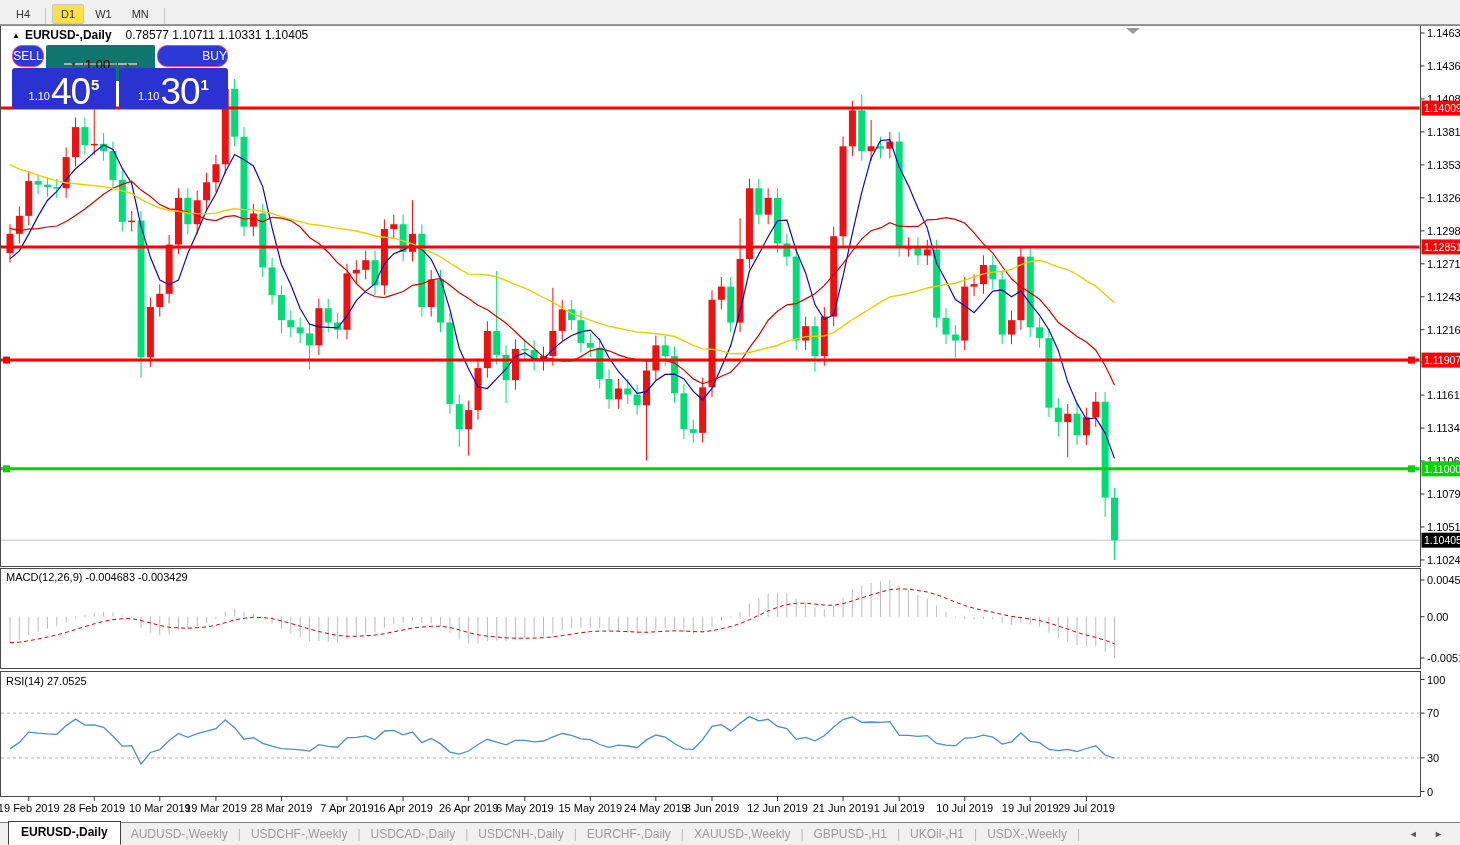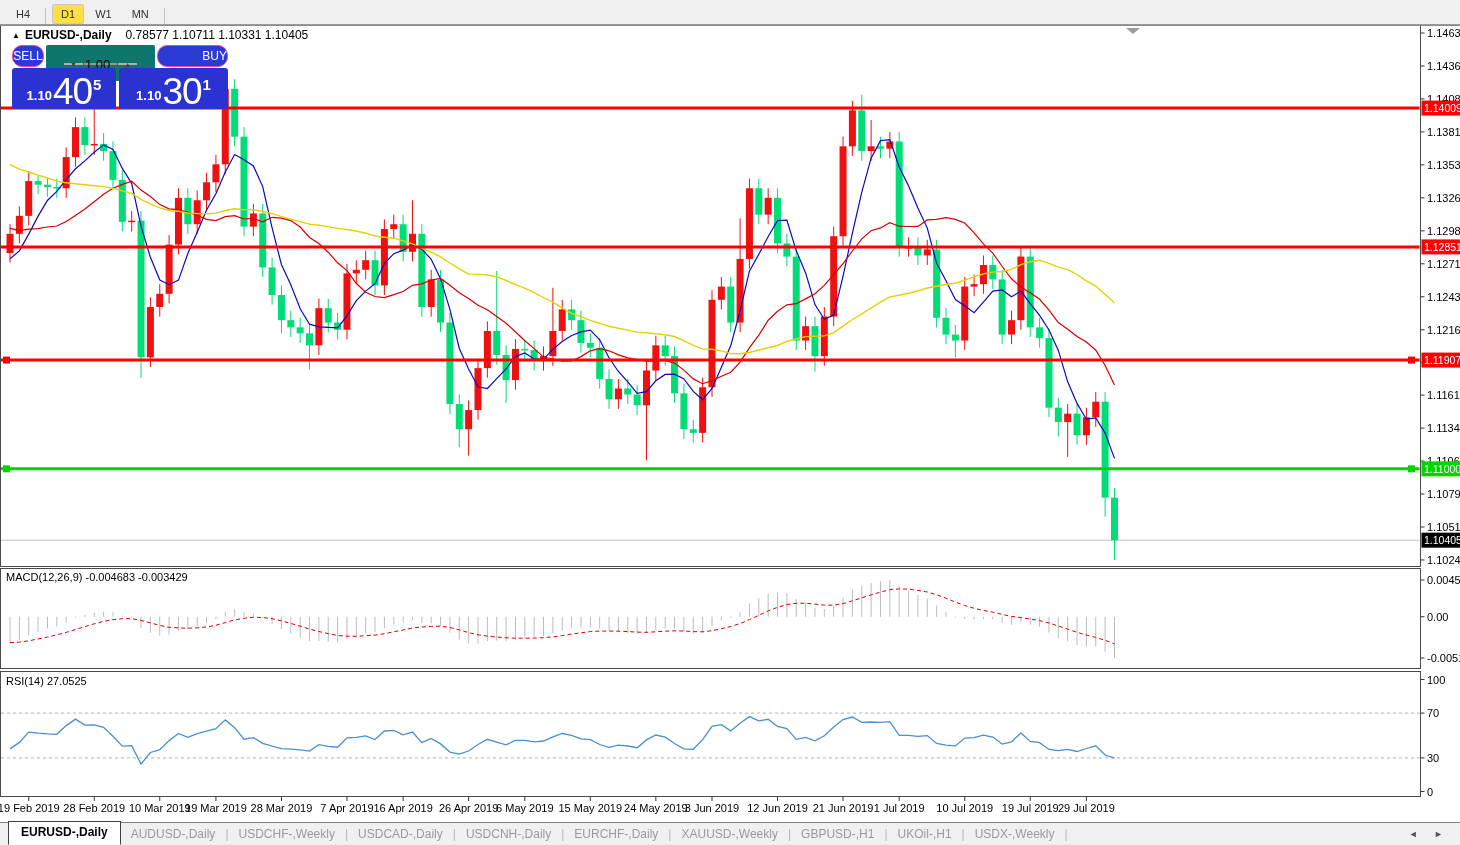--- a/index.html
+++ b/index.html
@@ -25,21 +25,21 @@
   .buy-btn{flex:1;padding-left:44px;}
   .spinner{width:136px;background:#0f766e;display:flex;align-items:stretch;padding:18px;gap:1px;margin:0 2px;border-radius:2px;box-sizing:border-box;}
   .spin-btn{width:17px;background:#e9e7e3;border:1px solid #b3afa7;font-size:7px;color:#345;
     display:flex;align-items:center;justify-content:center;}
   .vol{flex:1;background:#fff;border:1px solid #9a958c;font-size:13px;color:#000;
     display:flex;align-items:center;justify-content:flex-end;padding-right:6px;}
   .tp-row2{display:flex;height:41px;margin-top:1px;}
   .pbox{background:#2a33d2;border-radius:3px;color:#fff;display:flex;align-items:flex-end;justify-content:center;padding-bottom:2px;}
   .pbox.sell{width:104px;margin-right:3px;}
   .pbox.buy{flex:1;}
-  .psm{font-size:13px;font-weight:bold;line-height:1;margin:0 1px 5px 0;text-align:right;}
+  .psm{font-size:11px;font-weight:normal;line-height:1;margin:0 1px 5px 0;text-align:right;}
   .pbig{font-size:37px;line-height:.85;font-weight:400;letter-spacing:-1px;}
   .psup{font-size:15px;font-weight:bold;line-height:1;margin:0 0 15px 1px;}
   
   .tabbar{position:absolute;left:0;top:822px;width:1460px;height:23px;background:#f0f0f0;
     border-top:1px solid #808080;display:flex;align-items:center;box-sizing:border-box;z-index:6;font-size:12px;padding-left:8px;}
   .tab{color:#9a9a9a;padding:2px 10px;white-space:nowrap;}
   .tab.active{background:#fff;border:1px solid #404040;border-bottom:1px solid #fff;color:#000;
     font-weight:bold;margin-top:-3px;padding:3px 12px 5px;}
   .tab-sep{color:#b8b8b8;}
   .tab-arrows{margin-left:auto;color:#555;font-size:9px;padding-right:10px;letter-spacing:7px;white-space:nowrap;}
@@ -577,21 +577,21 @@
         <span class="psm">1.10</span>
         <span class="pbig">30</span>
         <span class="psup">1</span>
       </div>
     </div>
   </div>
 </div>
 
 <div class="tabbar" id="tabbar">
     <span class="tab active">EURUSD-,Daily</span>
-    <span class="tab">AUDUSD-,Daily</span>
+    <span class="tab">AUDUSD-,Weekly</span>
     <span class="tab-sep">|</span>
     <span class="tab">USDCHF-,Weekly</span>
     <span class="tab-sep">|</span>
     <span class="tab">USDCAD-,Daily</span>
     <span class="tab-sep">|</span>
     <span class="tab">USDCNH-,Daily</span>
     <span class="tab-sep">|</span>
     <span class="tab">EURCHF-,Daily</span>
     <span class="tab-sep">|</span>
     <span class="tab">XAUUSD-,Weekly</span>

